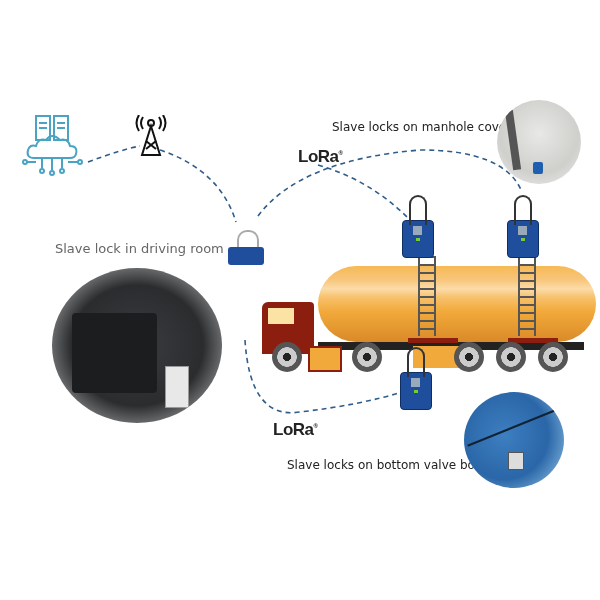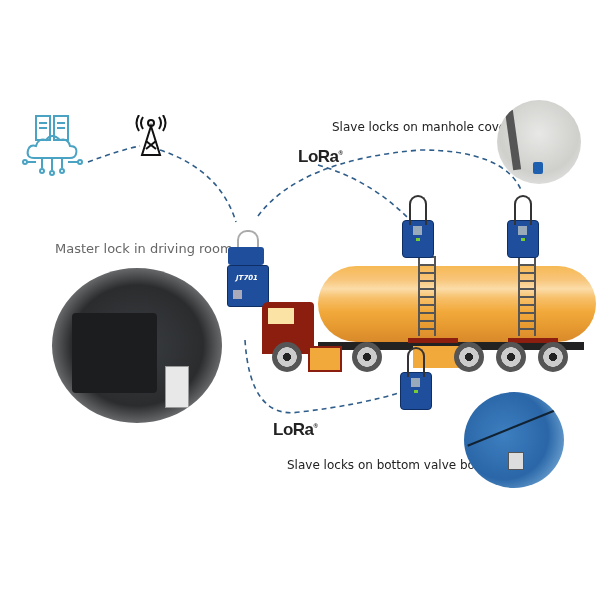--- a/index.html
+++ b/index.html
@@ -66,29 +66,25 @@
 <div class="abs lora" style="left:298px;top:147px;">
   <span>LoRa</span><sup>®</sup>
 </div>
 
 <div class="abs label" style="left:332px;top:120px;">Slave locks on manhole cover</div>
 <div class="abs circle" style="left:497px;top:100px;width:84px;height:84px;background:radial-gradient(circle at 50% 40%,#e8e8e6 0%,#cfcfcc 60%,#eee 100%);">
   <div class="abs" style="left:12px;top:10px;width:8px;height:60px;background:#555;transform:rotate(-8deg);"></div>
   <div class="abs" style="left:36px;top:62px;width:10px;height:12px;background:#1f5fb0;border-radius:2px;"></div>
 </div>
 
-<div class="abs label gray" style="left:55px;top:241px;">Master lock in driving room</div>
+<div class="abs label gray" style="left:55px;top:241px;">Slave lock in driving room</div>
 
 <div class="abs" style="left:228px;top:230px;width:38px;height:80px;">
   <div class="abs" style="left:9px;top:0;width:18px;height:18px;border:2px solid #aaa;border-bottom:none;border-radius:10px 10px 0 0;"></div>
   <div class="abs" style="left:0;top:17px;width:36px;height:18px;background:#1f4f9c;border-radius:3px;"></div>
-  <div class="abs" style="left:-1px;top:35px;width:40px;height:40px;background:#1f4f9c;border-radius:3px;border:1px solid #0d2f66;">
-    <div class="abs" style="left:8px;top:8px;font-size:7px;font-weight:bold;color:#fff;font-style:italic;">JT701</div>
-    <div class="abs" style="left:5px;top:24px;width:9px;height:9px;background:#aab;"></div>
-  </div>
 </div>
 
 <div class="abs circle" style="left:52px;top:268px;width:170px;height:155px;background:radial-gradient(ellipse at 50% 50%,#3a3d40 0%,#2a2c2e 55%,#8a8c8e 80%,#fff 100%);">
   <div class="abs" style="left:20px;top:45px;width:85px;height:80px;background:#1c1d1e;border-radius:4px;"></div>
   <div class="abs" style="left:113px;top:98px;width:22px;height:40px;background:#e8e8e8;border:1px solid #999;"></div>
 </div>
 
 <div class="abs" style="left:258px;top:256px;width:330px;height:120px;">
 
   <div class="abs" style="left:60px;top:10px;width:278px;height:76px;border-radius:38px;background:linear-gradient(#f6b955 0%,#f8c57a 18%,#fbdca8 30%,#f7c06a 42%,#f2a93b 60%,#e69a30 80%,#d9892a 100%);"></div>

